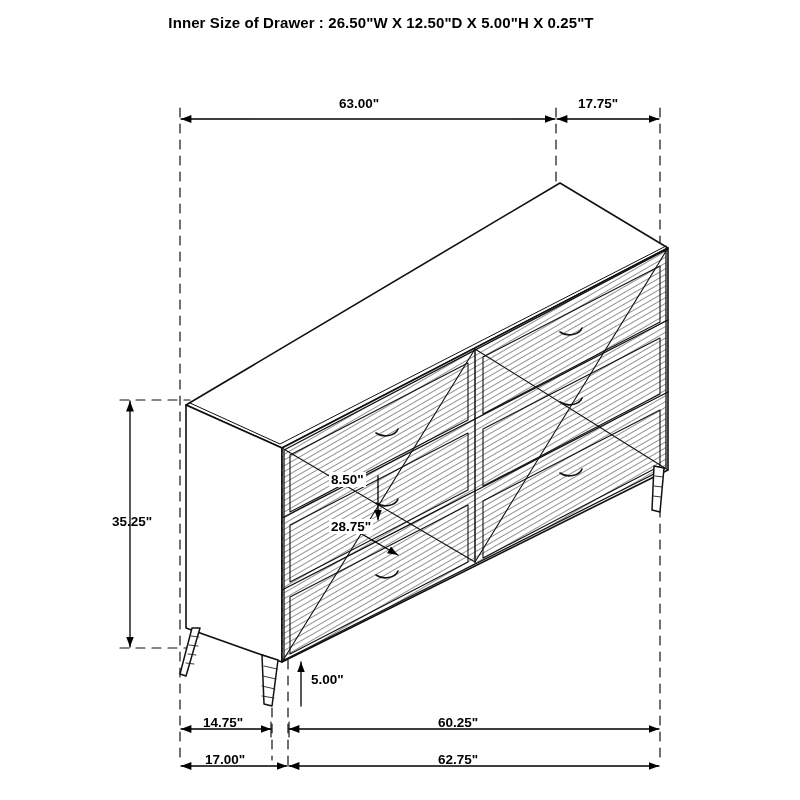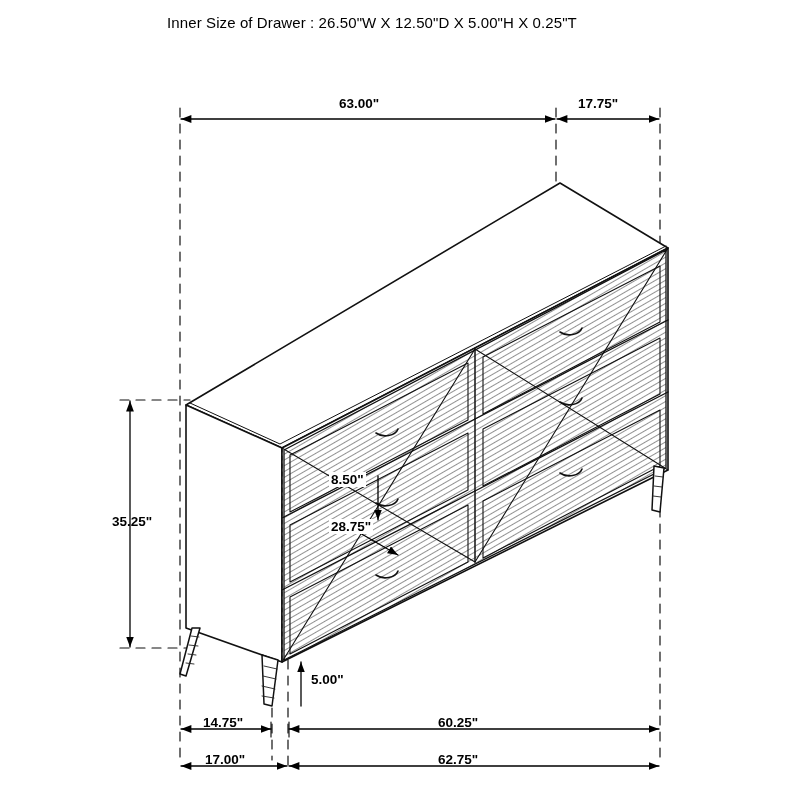--- a/index.html
+++ b/index.html
@@ -16,25 +16,25 @@
     overflow: hidden;
   }
   #stage {
     position: relative;
     width: 800px;
     height: 800px;
   }
   .title {
     position: absolute;
     top: 14px;
-    left: 4px;
+    left: 13px;
     width: 736px;
     text-align: center;
     font-size: 15px;
-    font-weight: normal;
+    font-weight: bold;
     letter-spacing: 0.1px;
     color: #000;
   }
   svg.diagram {
     position: absolute;
     top: 0;
     left: 0;
     width: 800px;
     height: 800px;
   }

